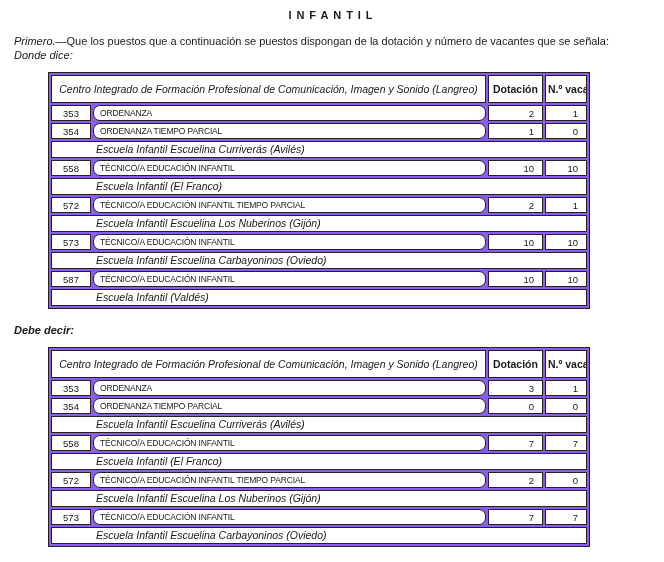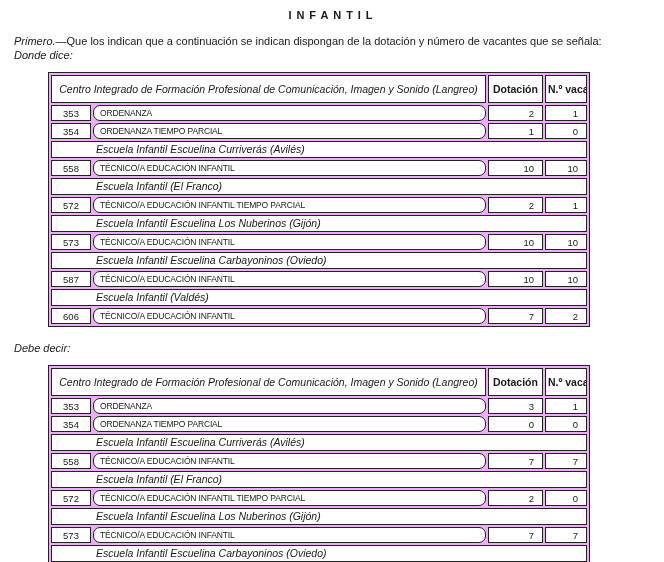--- a/index.html
+++ b/index.html
@@ -25,31 +25,31 @@
     font-size: 11px;
     line-height: 14px;
   }
   .intro .lead { font-style: italic; }
   .label-italic {
     font-style: italic;
     font-size: 11px;
     line-height: 14px;
   }
   .donde { margin-top: 0; }
-  .debe  { margin-top: 14px; }
+  .debe  { margin-top: 14px; font-weight: bold; }
 
   table.correction {
     margin-top: 10px;
     margin-left: 34px;
     width: 542px;
     table-layout: fixed;
     border-collapse: separate;
     border-spacing: 2px;
     border: 1px solid #222222;
-    background: #f0abfc;
+    background: #8b5cf6;
   }
   table.correction td, table.correction th {
     border: 1px solid #222222;
     background: #ffffff;
     overflow: hidden;
     white-space: nowrap;
   }
   th.hdr-center {
     font-style: italic;
     font-weight: normal;
@@ -94,21 +94,21 @@
     line-height: 13px;
   }
 </style>
 </head>
 <body>
 
 <div class="page">
 
   <div class="doc-title">INFANTIL</div>
 
-  <p class="intro"><span class="lead">Primero.</span><span>—Que los indican que a continuación se indican dispongan de la dotación y número de vacantes que se señala:</span></p>
+  <p class="intro"><span class="lead">Primero.</span><span>—Que los puestos que a continuación se puestos dispongan de la dotación y número de vacantes que se señala:</span></p>
 
   <div class="label-italic donde">Donde dice:</div>
 
   <table class="correction">
     <colgroup>
         <col style="width:40px">
         <col>
         <col style="width:55px">
         <col style="width:42px">
       </colgroup>
@@ -164,26 +164,20 @@
         </tr>
         <tr>
           <td class="code">587</td>
           <td class="desc">TÉCNICO/A EDUCACIÓN INFANTIL</td>
           <td class="num">10</td>
           <td class="num">10</td>
         </tr>
         <tr>
           <td class="section" colspan="4">Escuela Infantil (Valdés)</td>
         </tr>
-        <tr>
-          <td class="code">606</td>
-          <td class="desc">TÉCNICO/A EDUCACIÓN INFANTIL</td>
-          <td class="num">7</td>
-          <td class="num">2</td>
-        </tr>
       </tbody>
   </table>
 
   <div class="label-italic debe">Debe decir:</div>
 
   <table class="correction">
     <colgroup>
         <col style="width:40px">
         <col>
         <col style="width:55px">

